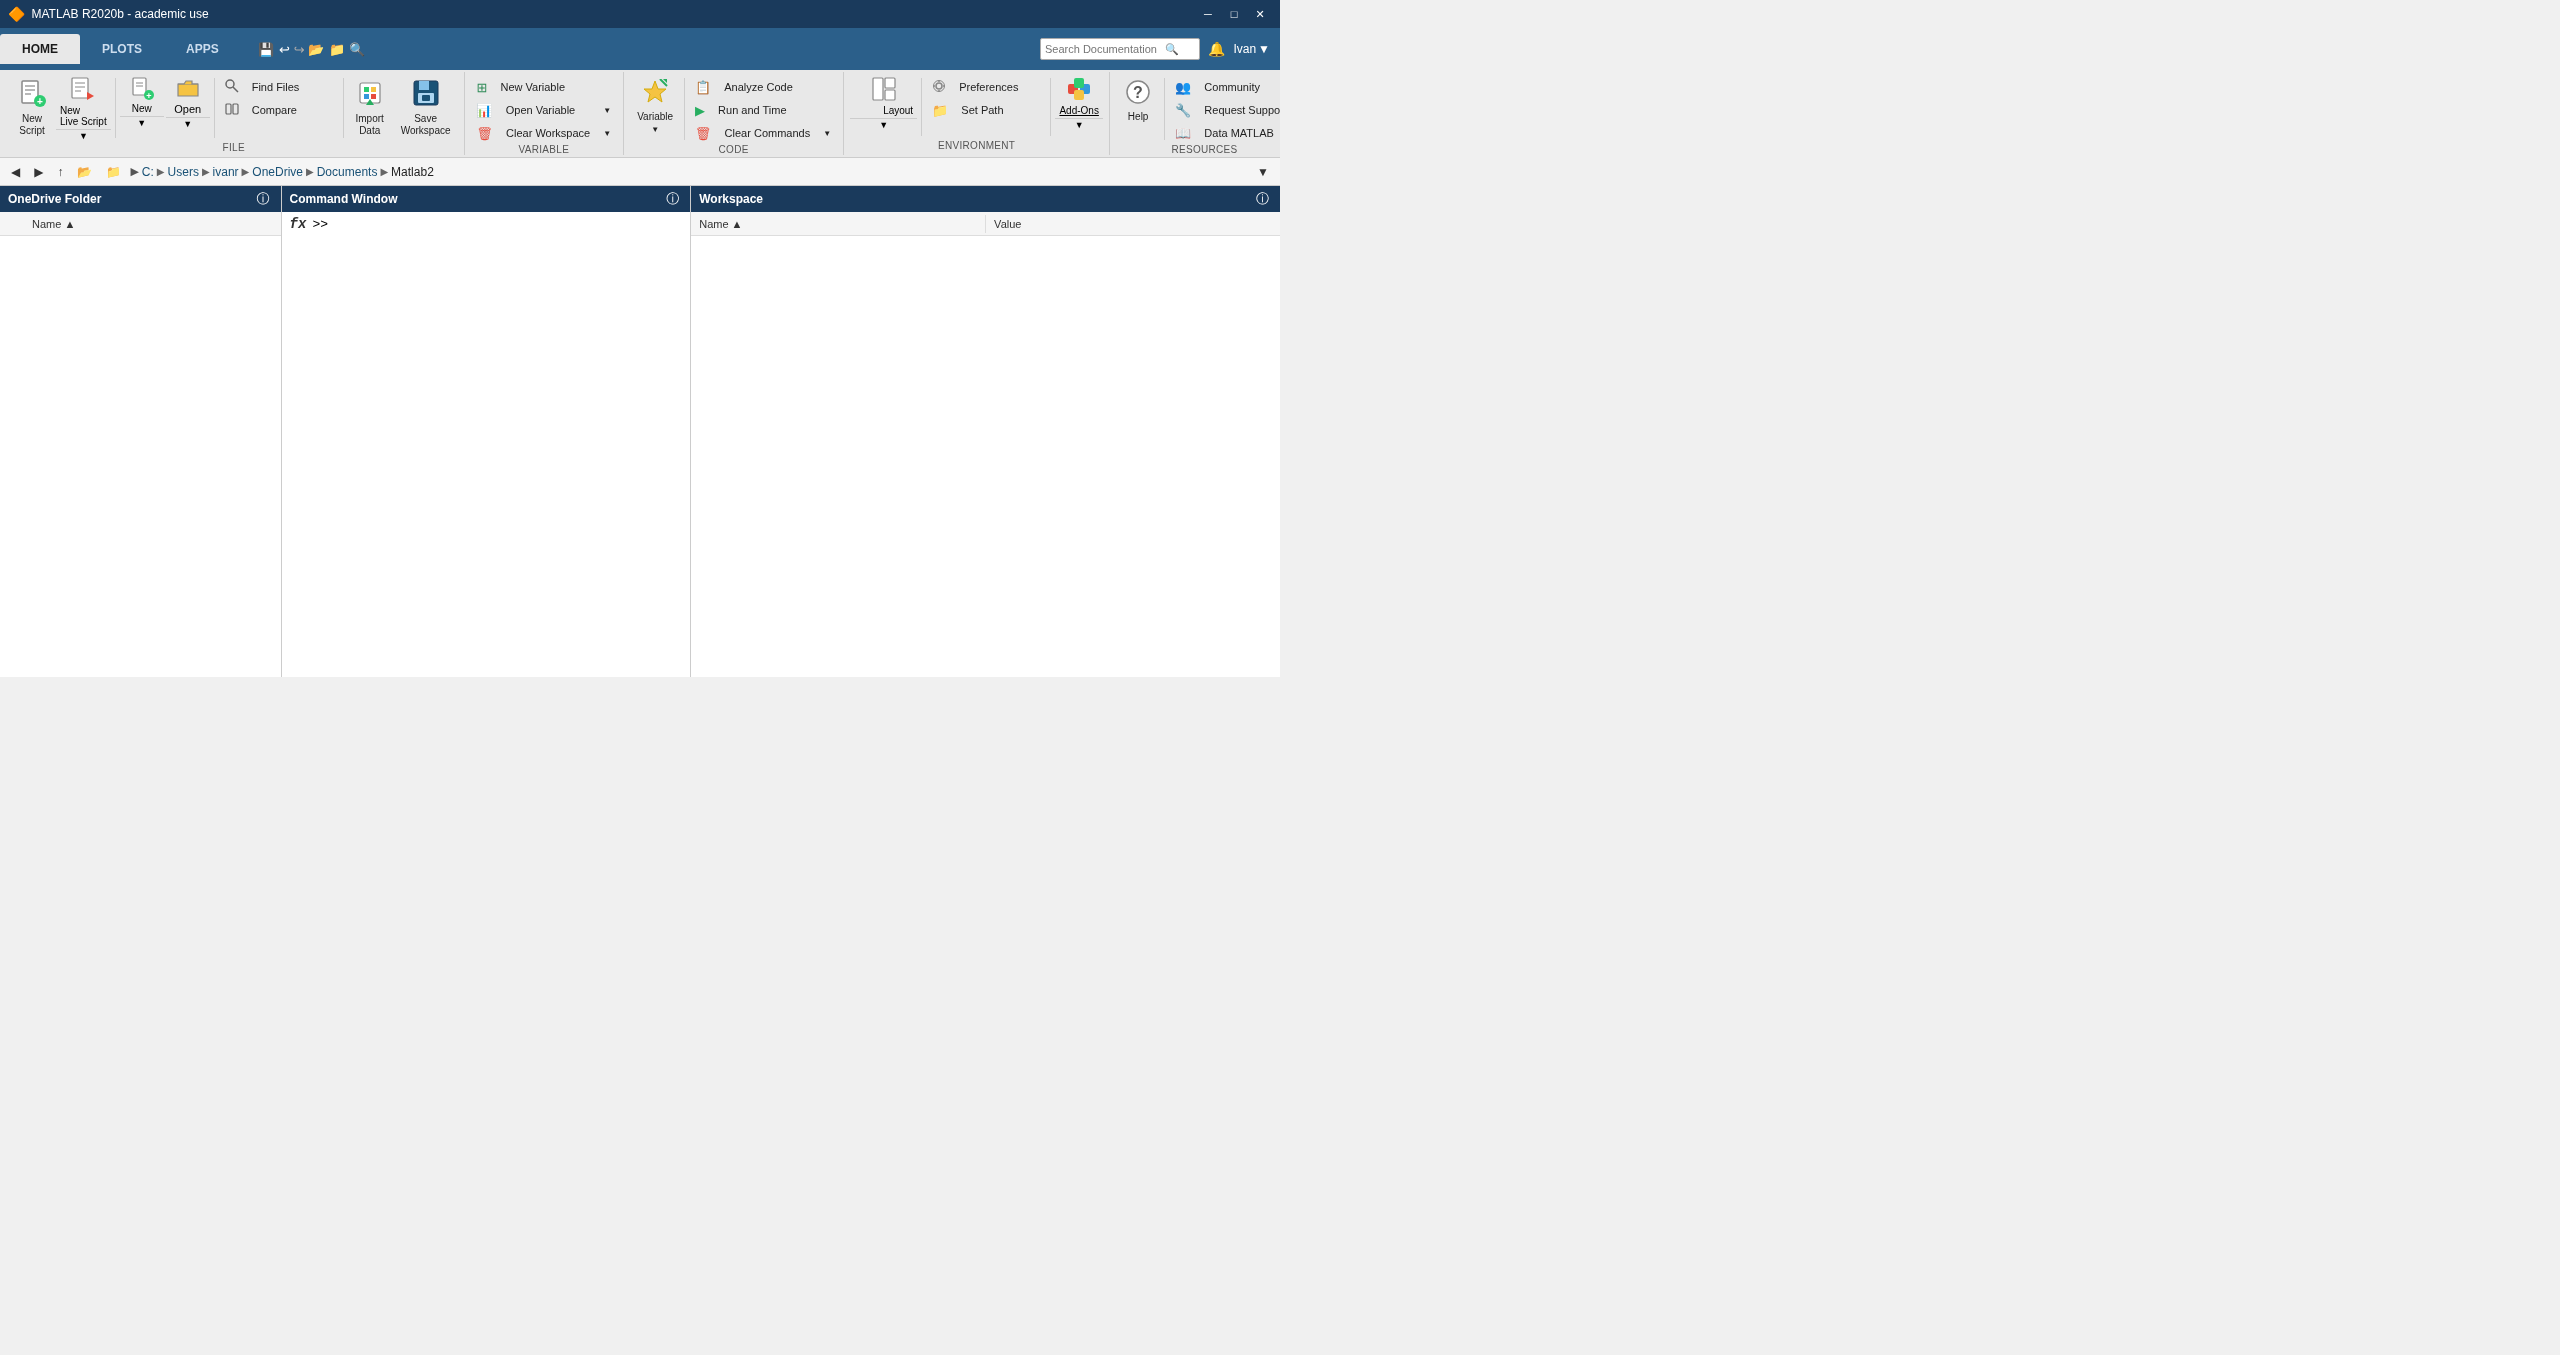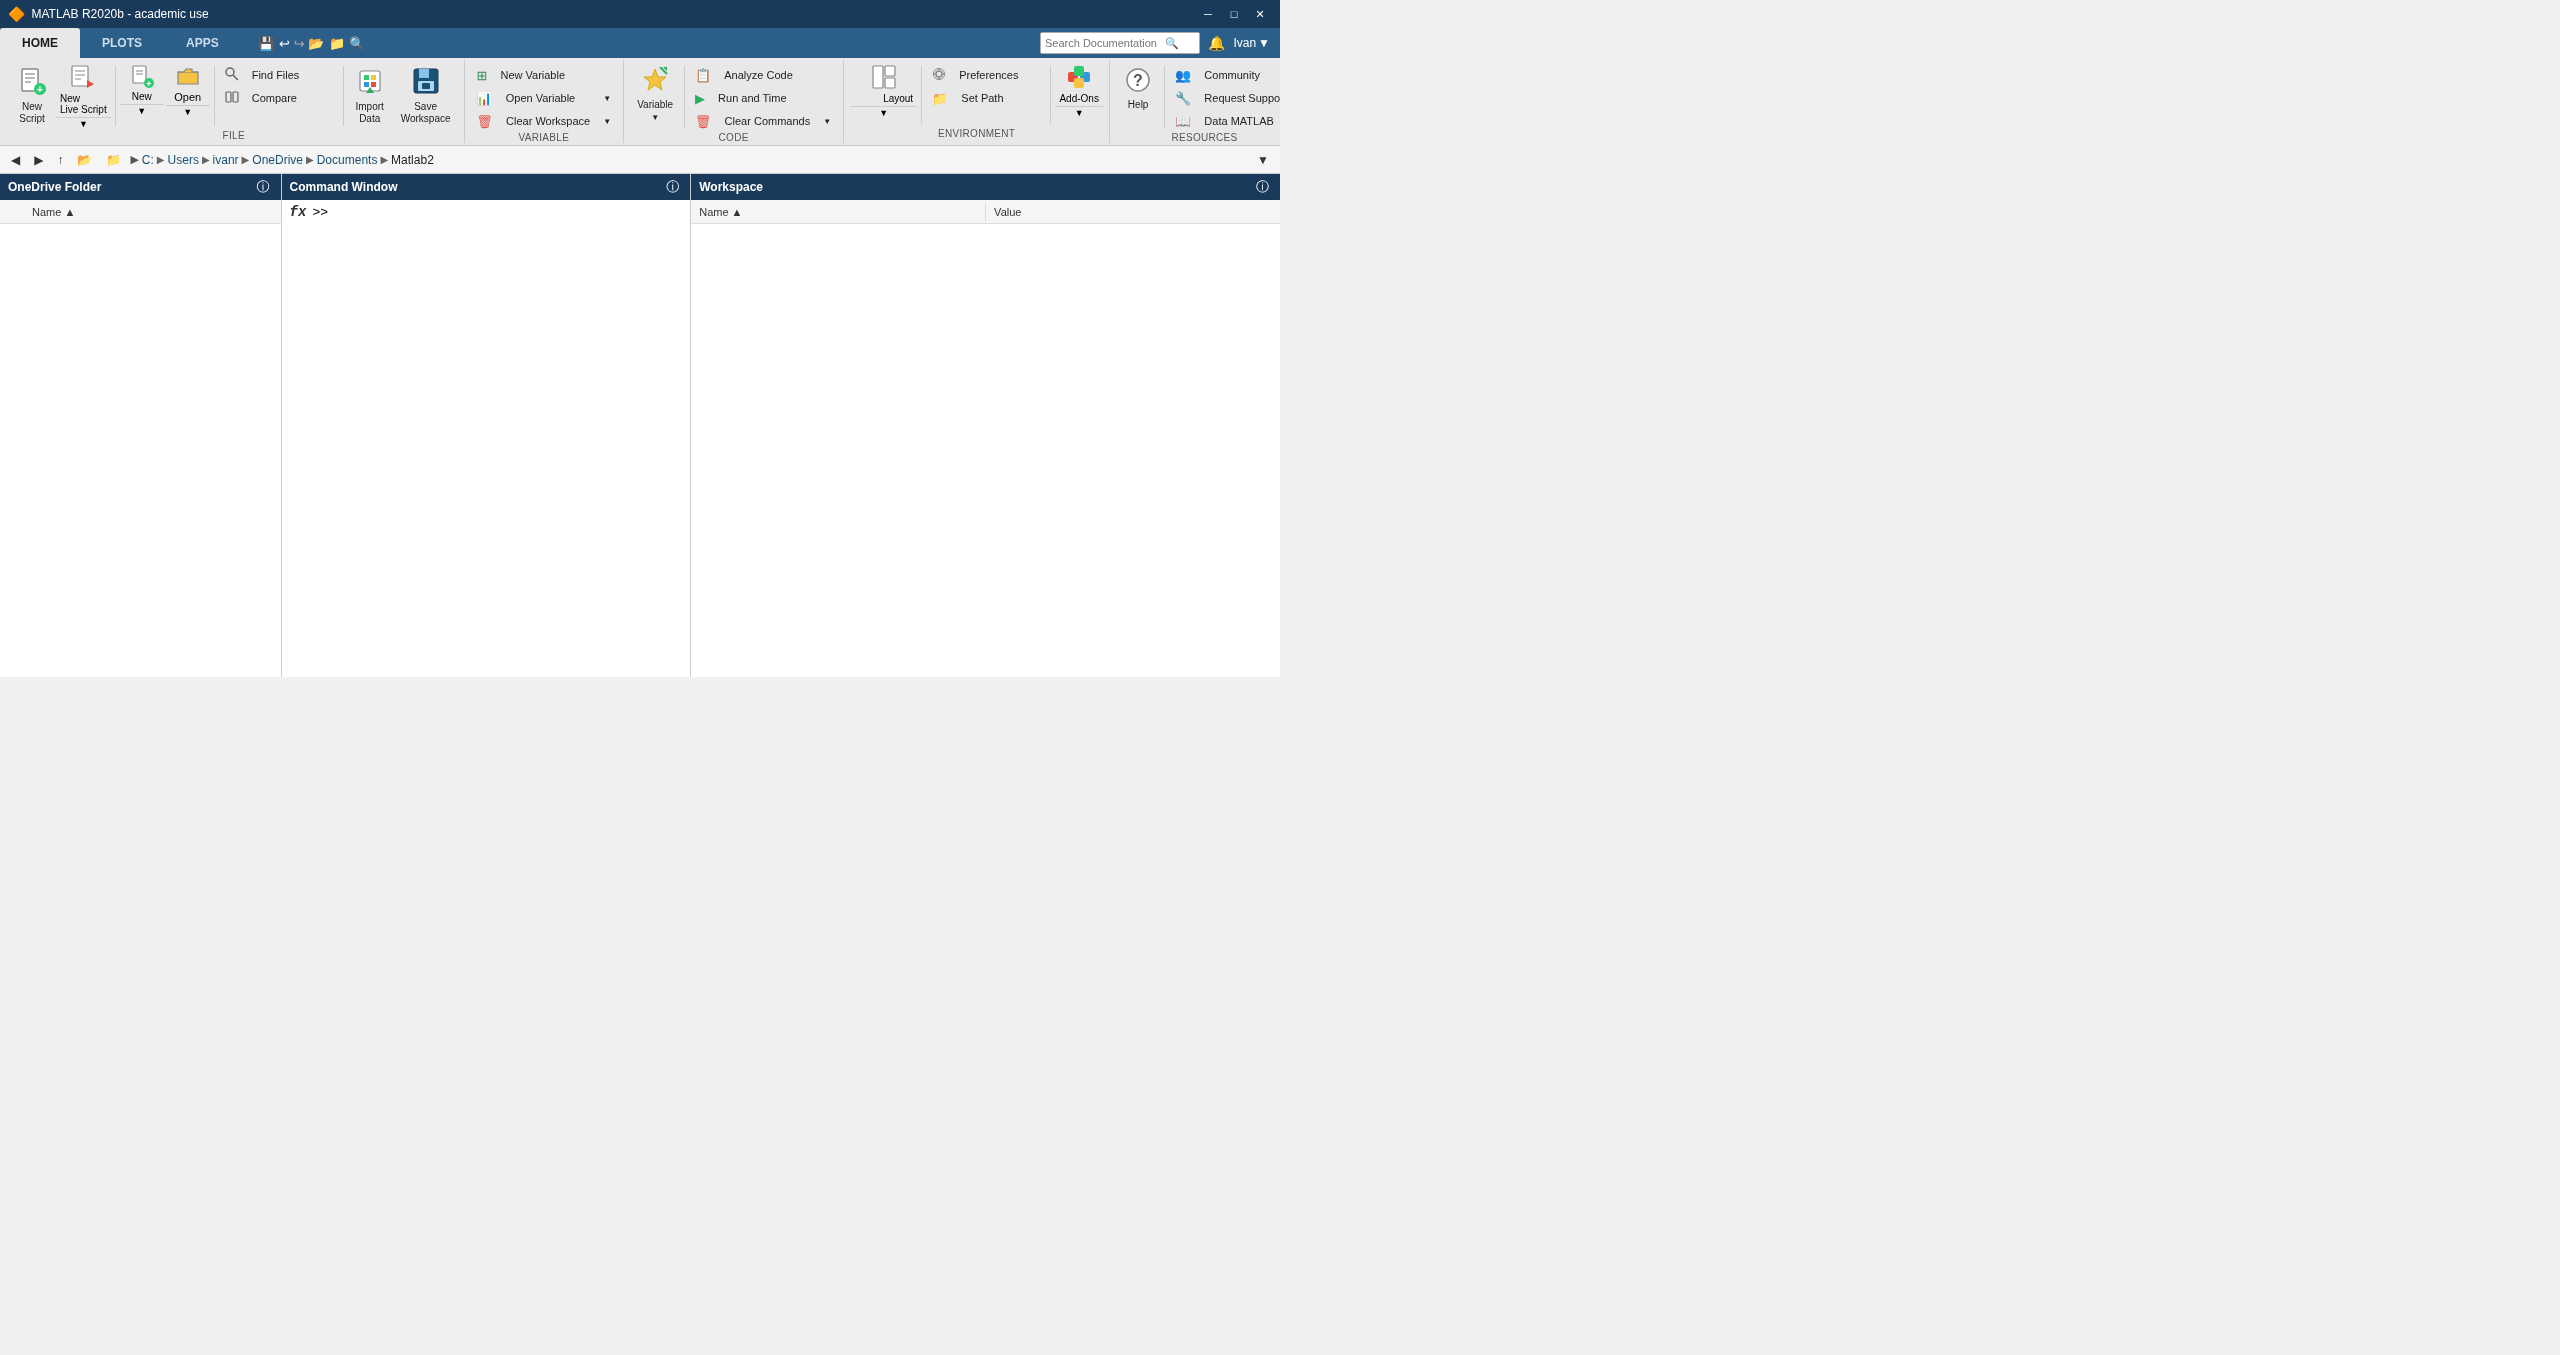--- a/index.html
+++ b/index.html
@@ -137,21 +137,21 @@
       font-size: 11px;
       width: 120px;
       background: transparent;
     }
     
     
     #ribbon-top {
       display: flex;
       align-items: center;
       background: #2b5f8a;
-      height: 30px;
+      height: 42px;
     }
     
     
     #navbar {
       background: #f5f5f5;
       border-bottom: 1px solid #ccc;
       height: 28px;
       display: flex;
       align-items: center;
       padding: 0 6px;
@@ -598,21 +598,21 @@
       <div class="split-btn" style="min-width:48px;">
         <div class="split-btn-top">
           <span>
             <svg width="26" height="26" viewBox="0 0 26 26">
               <rect x="2" y="8" width="10" height="10" rx="2" fill="#e74c3c"></rect>
               <rect x="14" y="8" width="10" height="10" rx="2" fill="#3498db"></rect>
               <rect x="8" y="2" width="10" height="10" rx="2" fill="#2ecc71"></rect>
               <rect x="8" y="14" width="10" height="10" rx="2" fill="#f5c342"></rect>
             </svg>
           </span>
-          <span style="font-size:10px;">Add-Ons</span>
+          <span style="font-size:10px;text-decoration:underline;">Add-Ons</span>
         </div>
         <div class="split-btn-bottom">▼</div>
       </div>
     </div>
     <span class="ribbon-section-label">ENVIRONMENT</span>
   </div>
 
   <div class="ribbon-section" style="border-right:none;">
     <div class="ribbon-tools">
 

